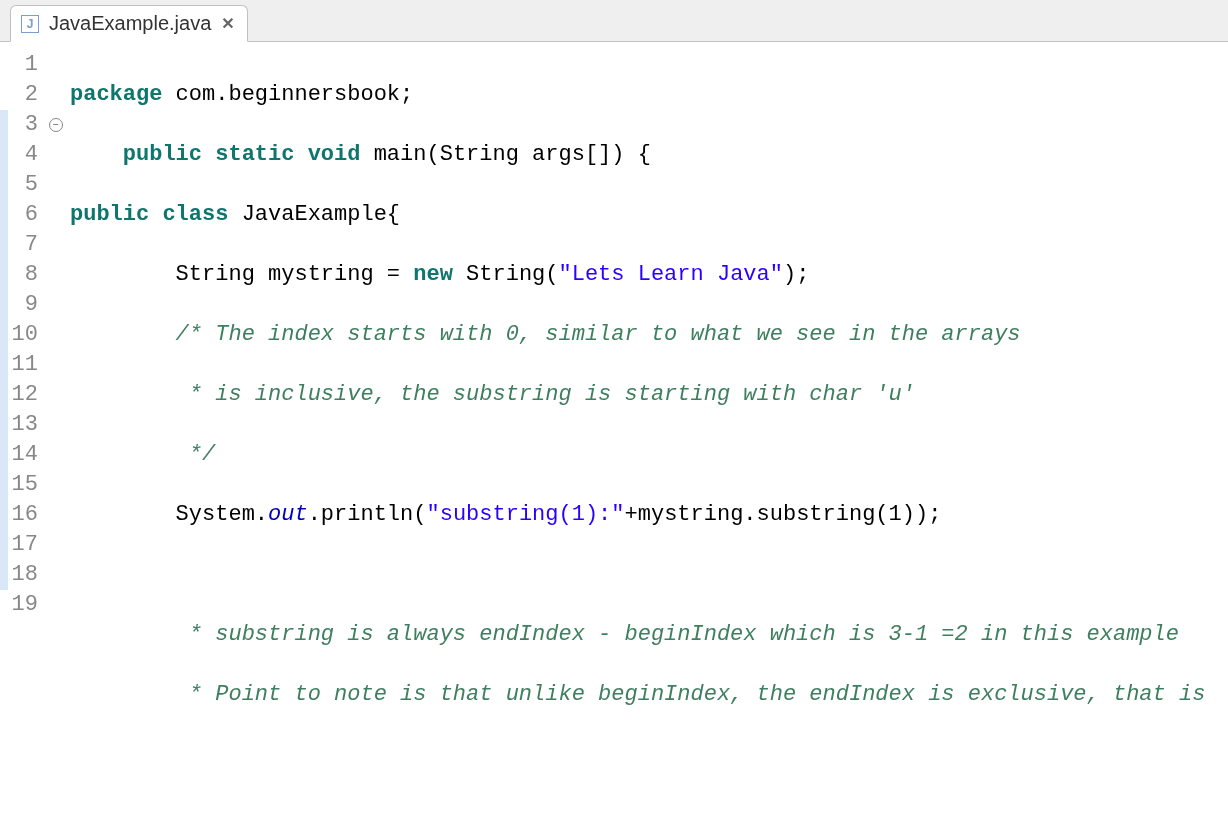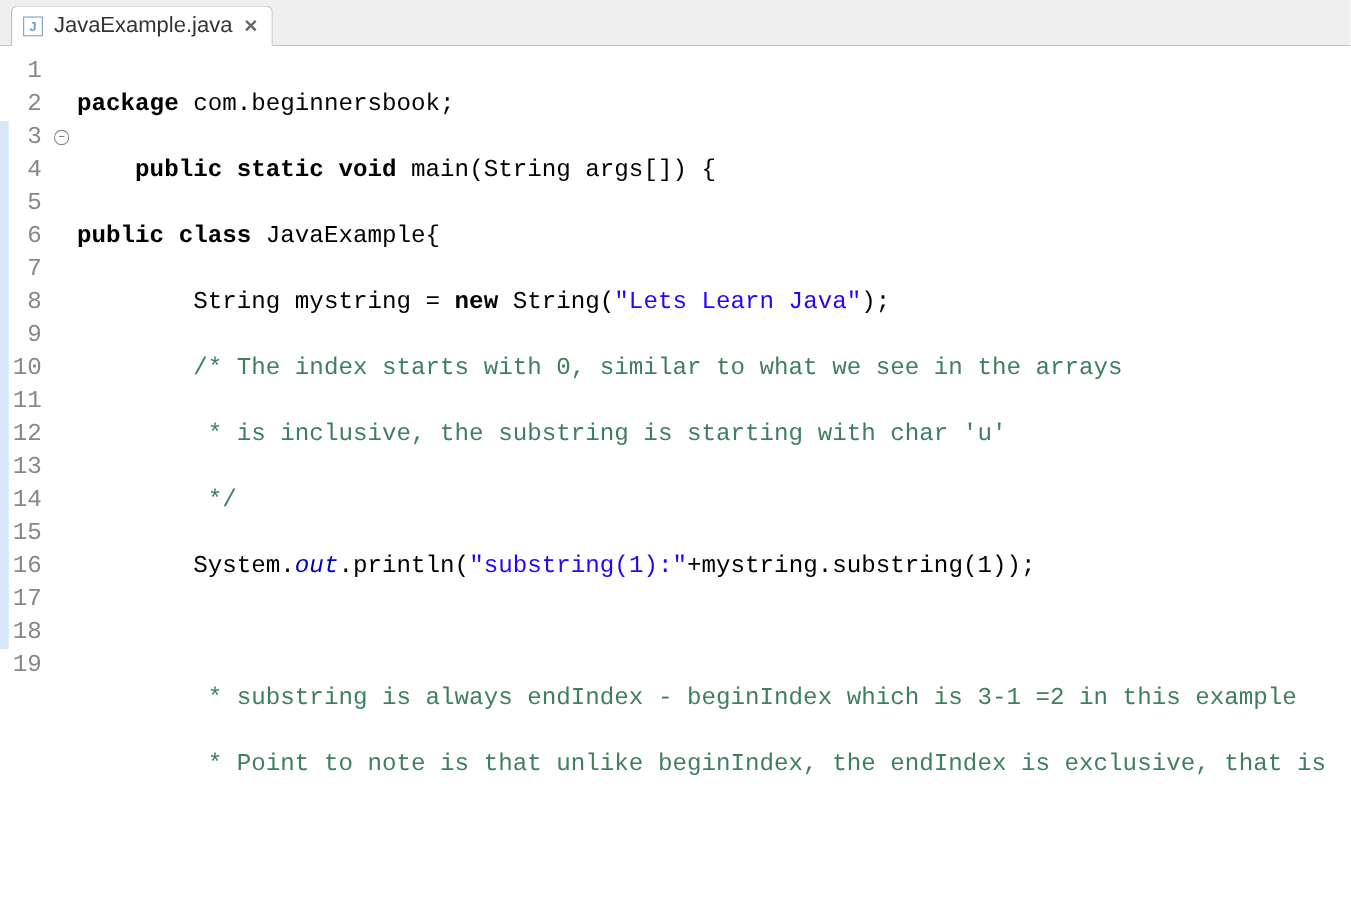--- a/index.html
+++ b/index.html
@@ -76,23 +76,23 @@
     position:absolute; left:0; width:8px;
     background:#d8e8f8;
   }
   .code {
     padding: 8px 0 8px 6px;
     white-space: pre;
   }
   .code-line { height: 30px; }
 
   
-  .kw   { color: #000000; font-weight: bold; }
+  .kw   { color: #0f766e; font-weight: bold; }
   .str  { color: #2a00ff; }                            
-  .cmt  { color: #3f7f5f; }                            
+  .cmt  { color: #3f7f5f; font-style: italic; }                            
   .fld  { color: #0000c0; font-style: italic; }        
   .plain{ color: #000; font-family: Liberation Mono, monospace; }
 </style>
 </head>
 <body>
 
 <div class="editor-tabs">
   <div class="editor-tab">
     <span class="j-icon">J</span>
     <span>JavaExample.java</span>

